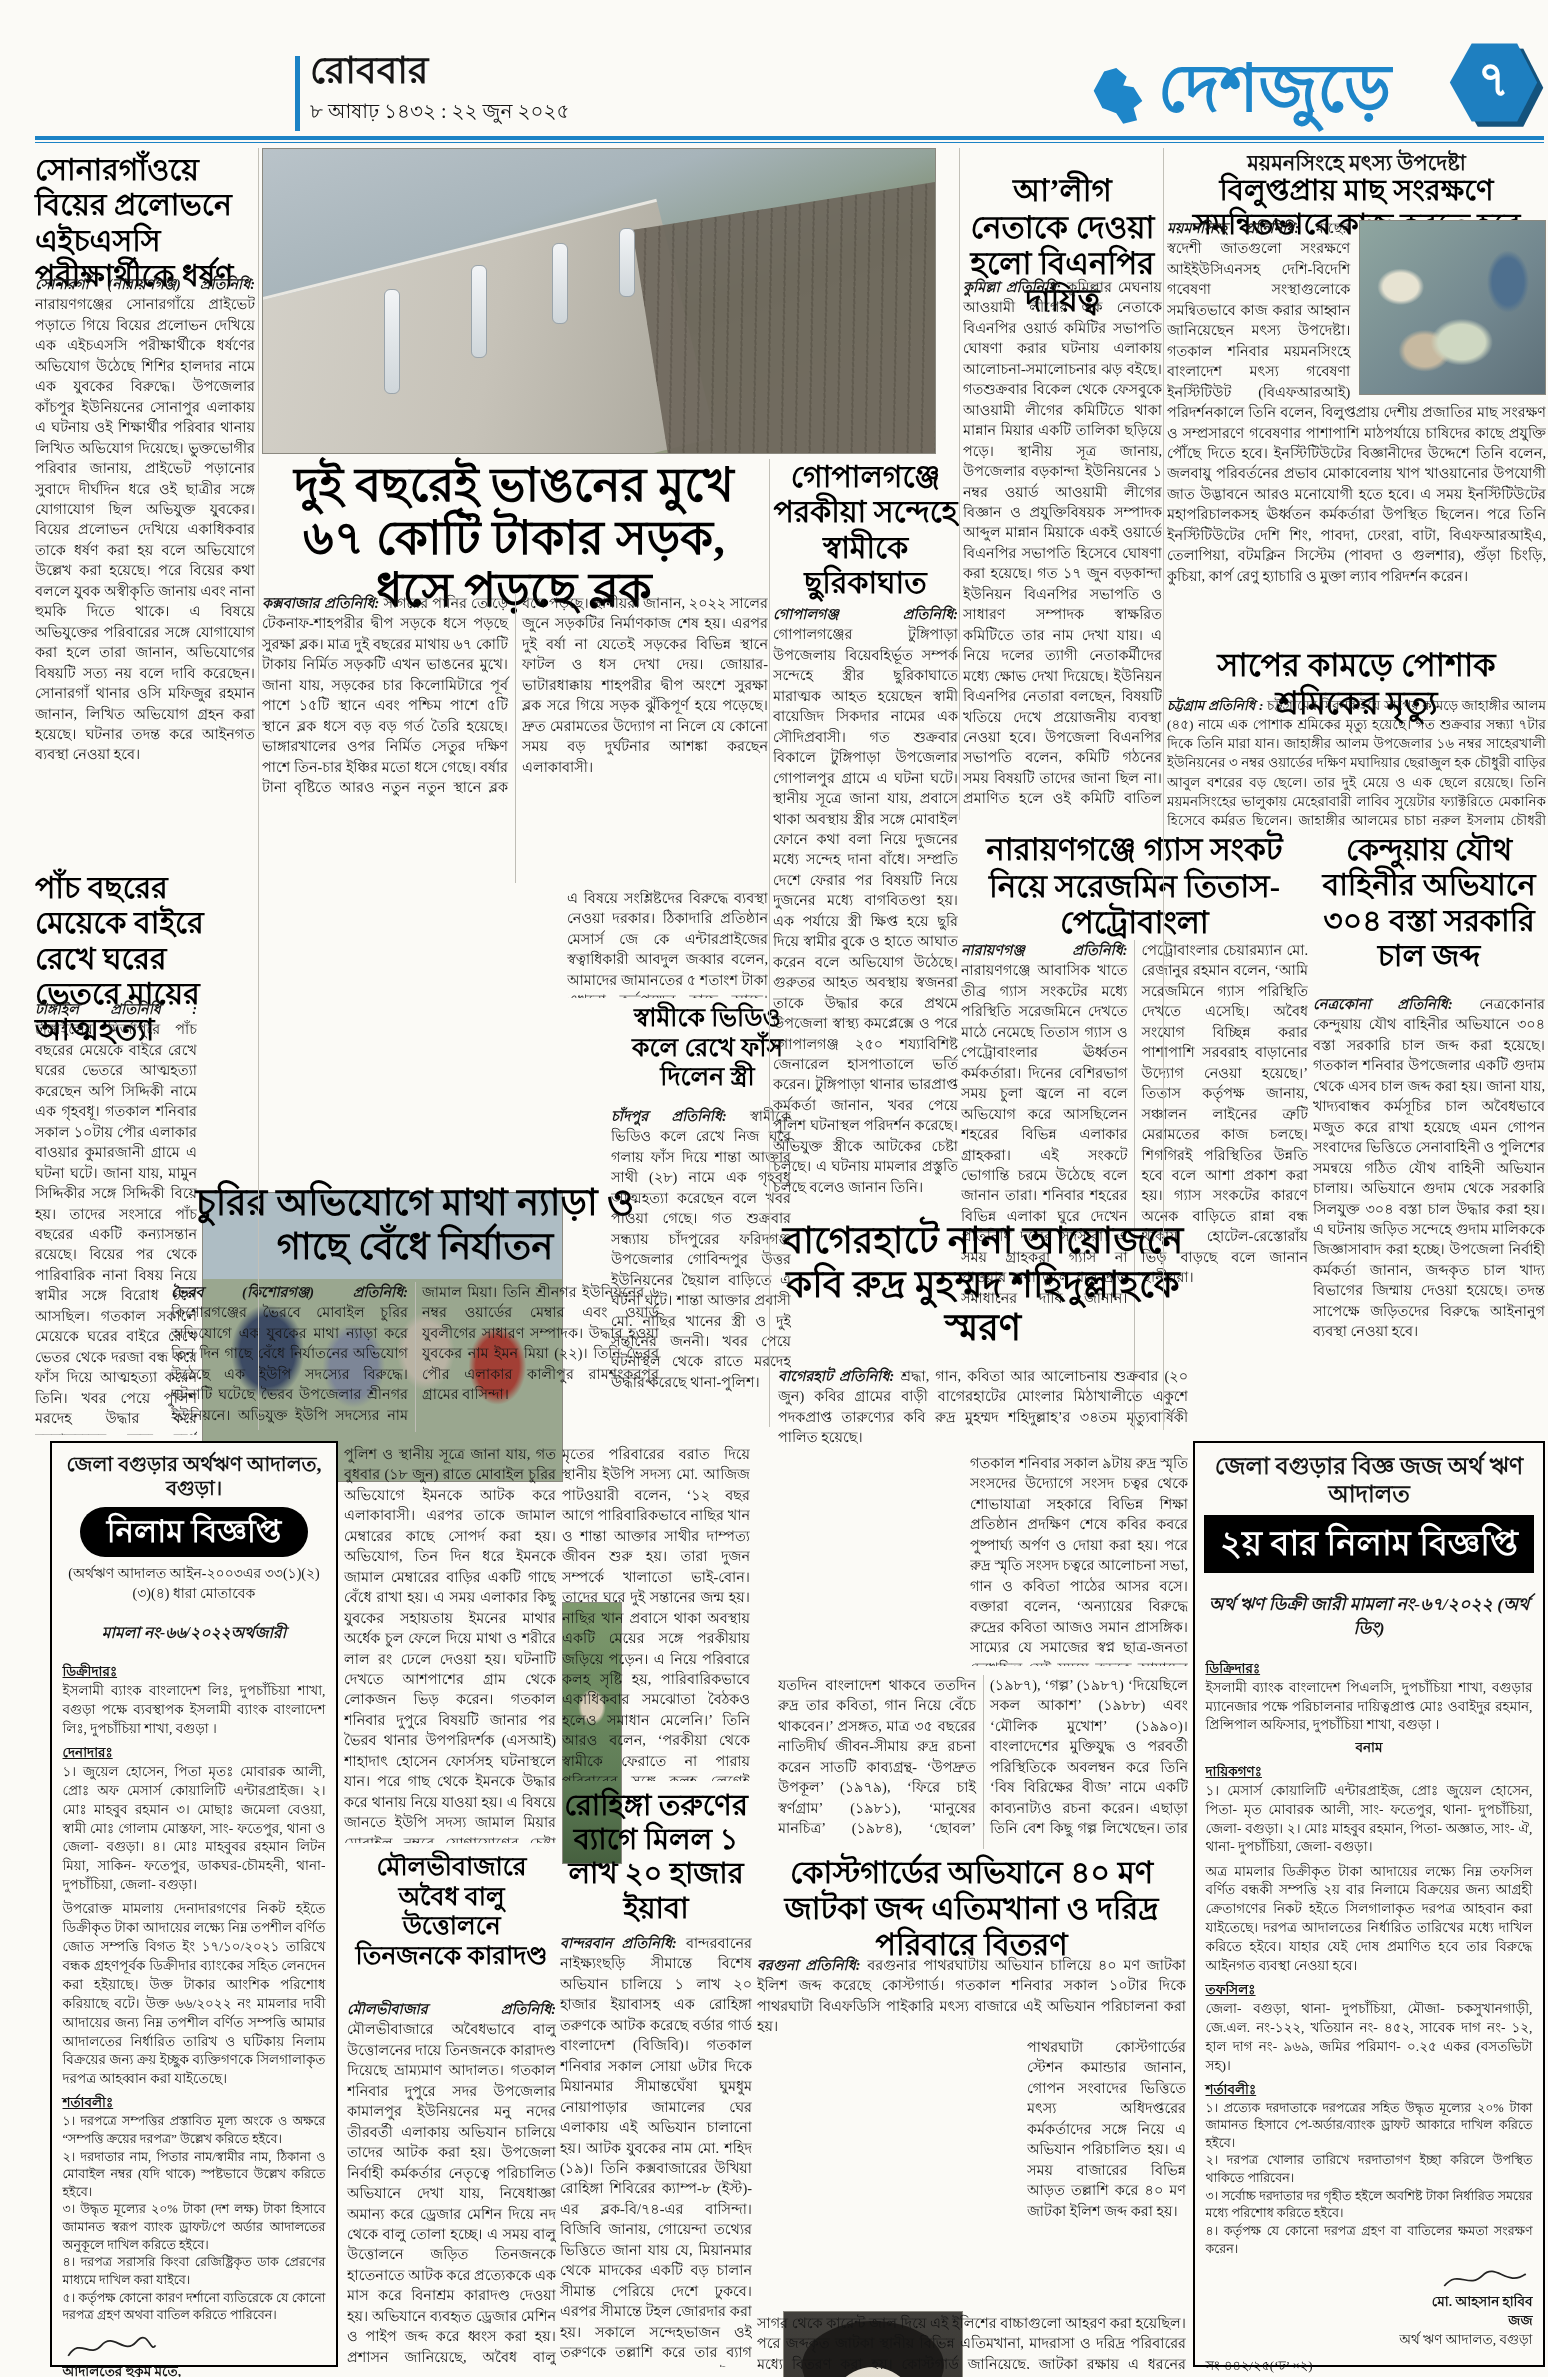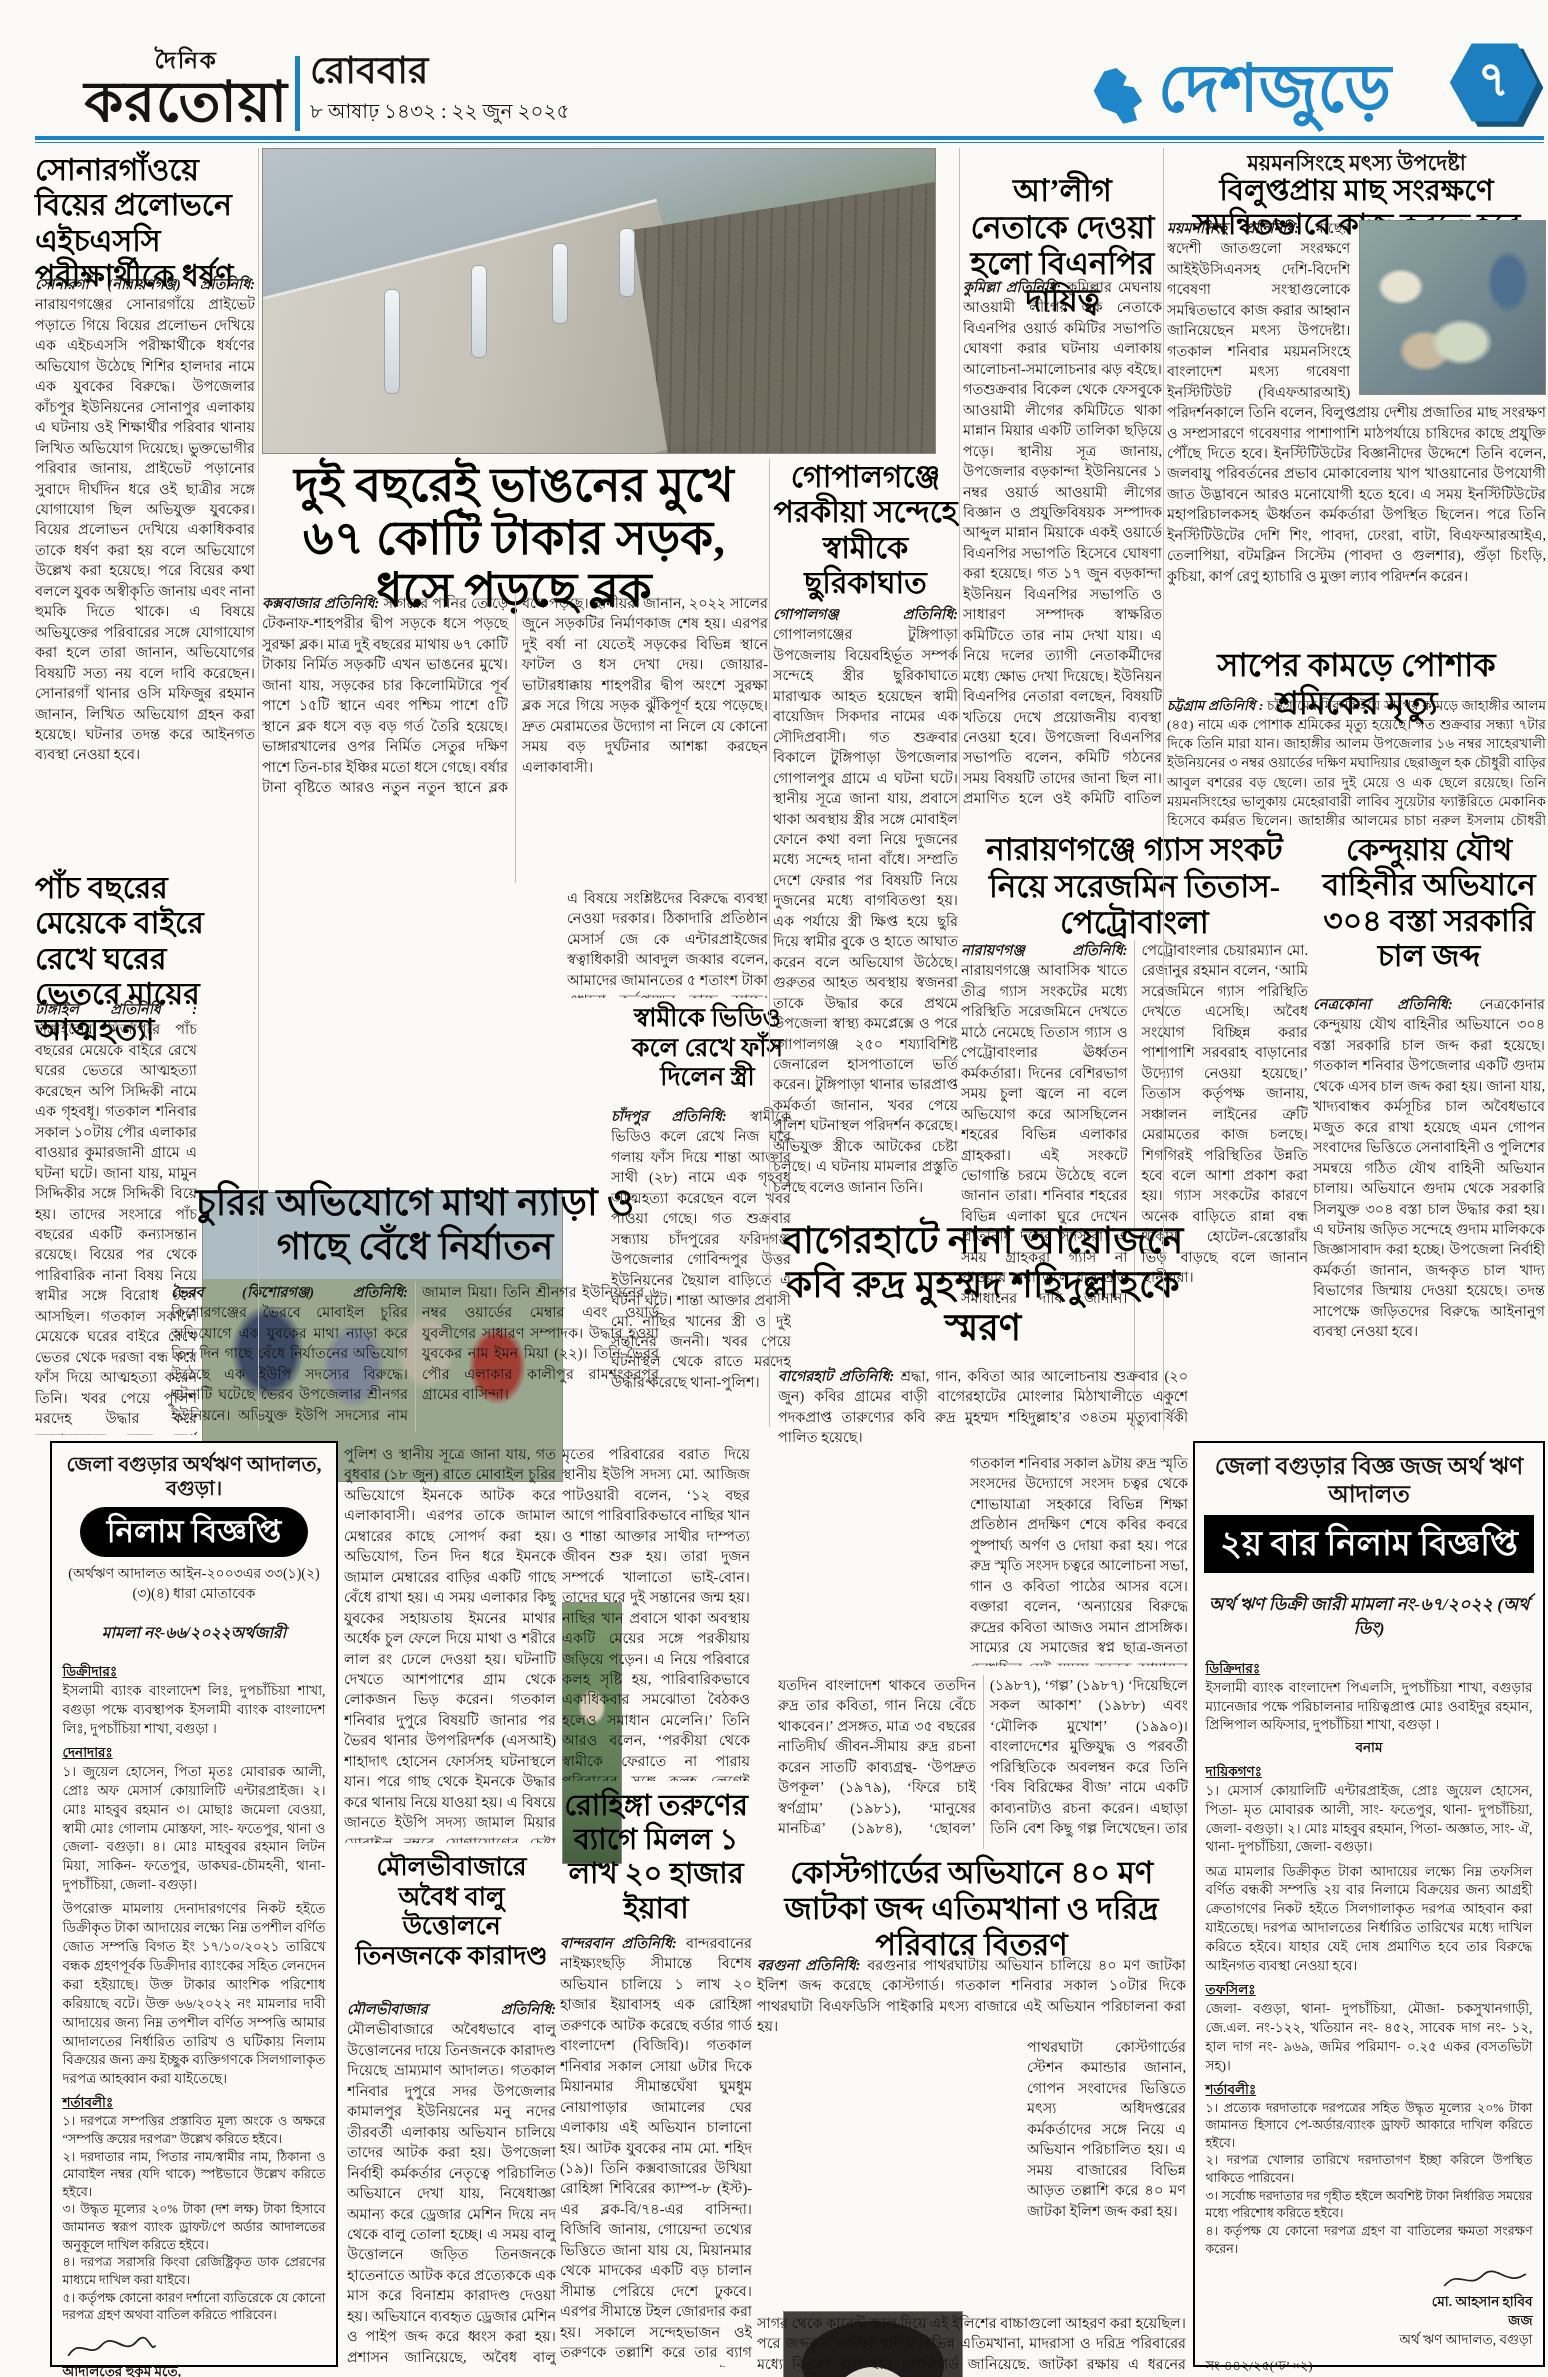--- a/index.html
+++ b/index.html
@@ -76,24 +76,20 @@
   .sig svg{display:block;}
   .sigline{font-weight:bold;}
   .ref{margin-top:7px;font-size:13px;}
   .rule-v{position:absolute;width:0.9px;background:#c2c0b8;}
 </style>
 </head>
 <body>
 
 <div class="page">
 
-  <div class="abs masthead" style="left:78px;top:49px;width:216px;">
-    <div class="small">দৈনিক</div>
-    <div class="big">করতোয়া</div>
-  </div>
   <div class="abs vbar" style="left:295px;top:56px;width:5.2px;height:75px;"></div>
   <div class="abs" style="left:310px;top:52px;width:366px;">
     <div class="day">রোববার</div>
     <div class="dateline">৮ আষাঢ় ১৪৩২ : ২২ জুন ২০২৫</div>
   </div>
   <svg class="abs" style="left:1085px;top:66px;" width="66" height="58" viewBox="0 0 38 33">
     <path d="M11 3 L18 1 L24 6 L22 11 L28 12 L33 20 L28 24 L30 31 L22 33 L18 27 L10 24 L5 14 Z" fill="#1e86c9"></path>
   </svg>
   <div class="abs section-name" style="left:1158px;top:56px;">দেশজুড়ে</div>
   <div class="abs hexwrap" style="left:1448px;top:40px;">

